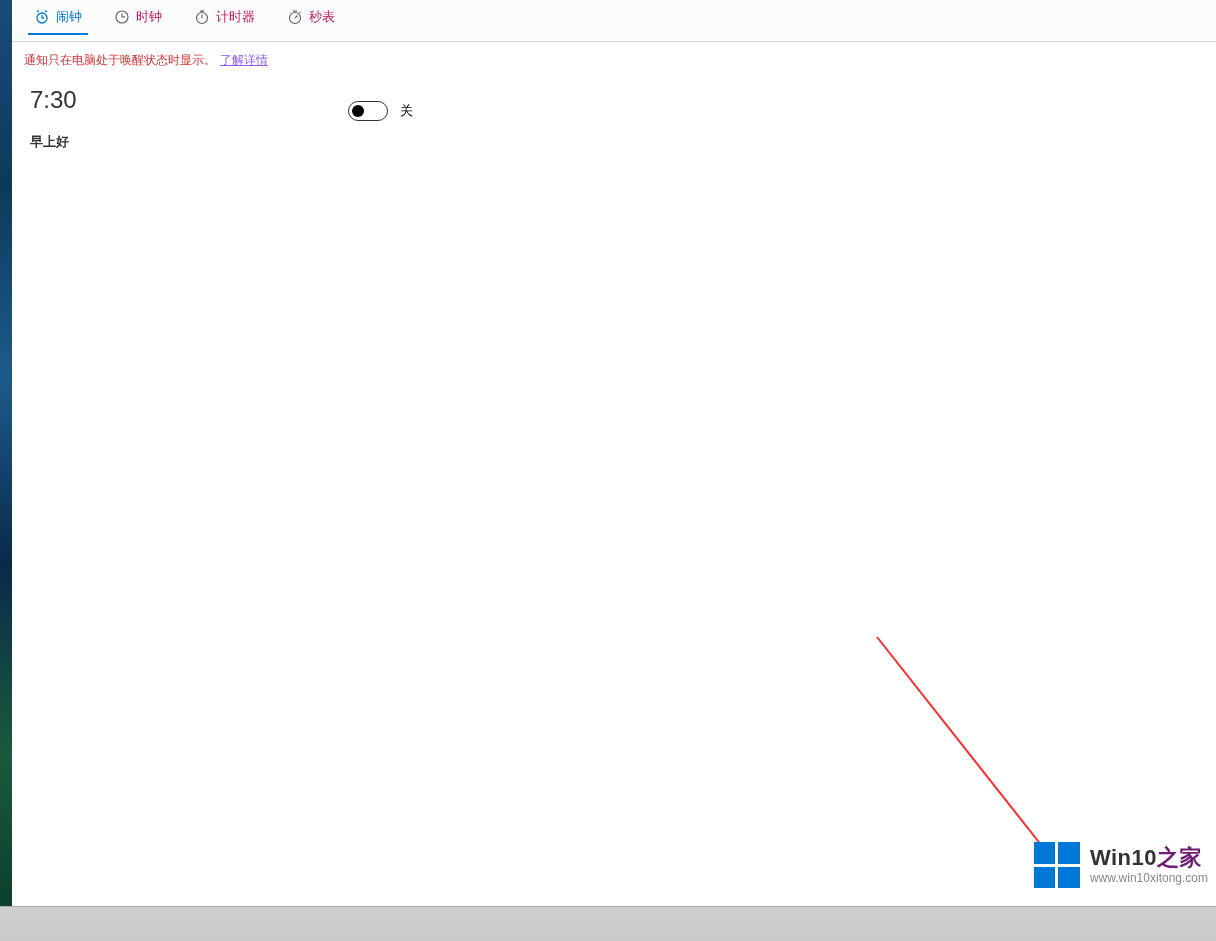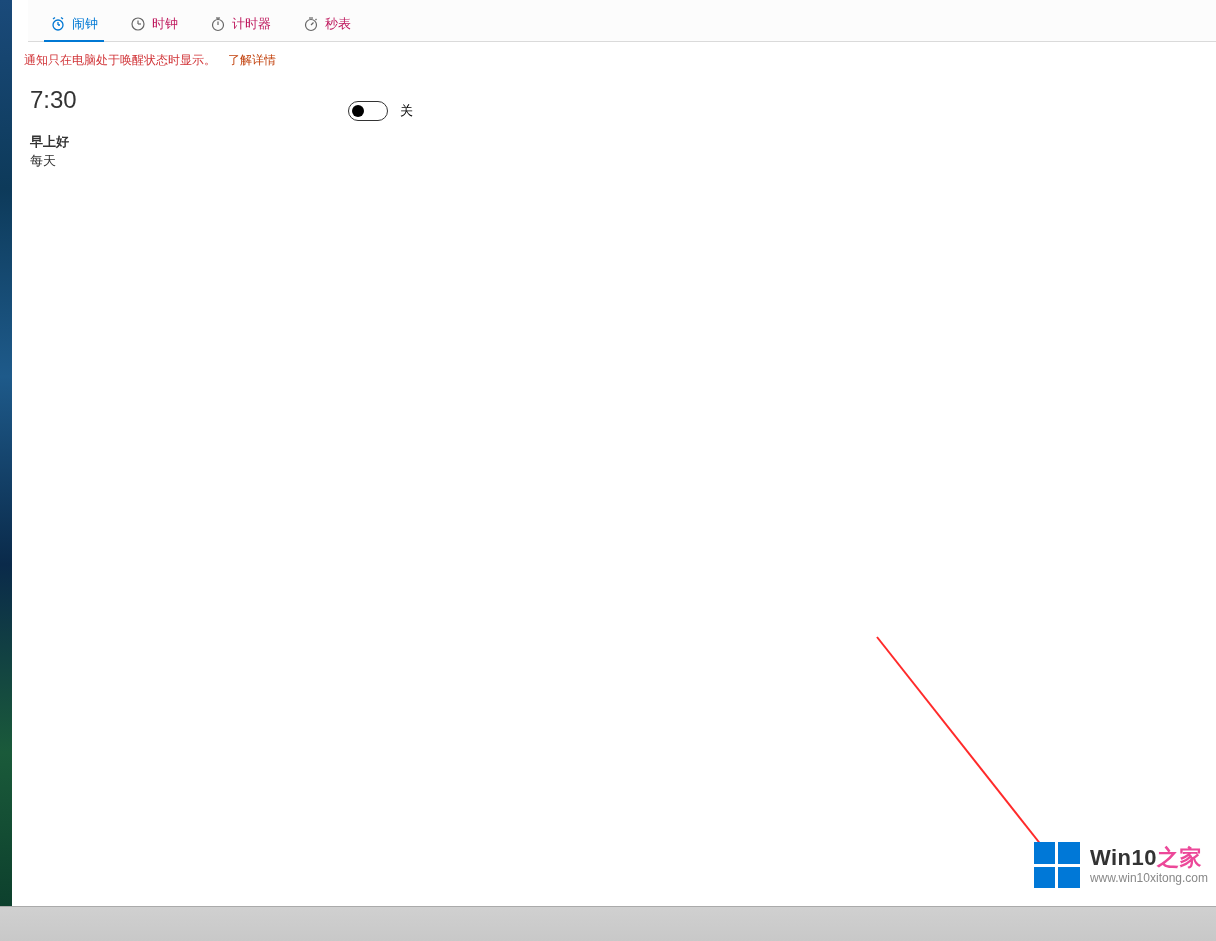--- a/index.html
+++ b/index.html
@@ -50,26 +50,25 @@
       height: 32px;
       display: flex;
       align-items: center;
       justify-content: center;
       font-size: 10px;
       color: #000;
     }
     .tabbar {
       height: 42px;
       display: flex;
-      align-items: flex-end;
+      align-items: flex-start;
       padding-left: 8px;
       gap: 4px;
       background: #fcfcfc;
       border-bottom: 1px solid #dadada;
-      margin-left: 16px;
     }
     .tab {
       display: flex;
       align-items: center;
       gap: 6px;
       padding: 8px 14px;
       font-size: 13px;
       color: #be185d;
       cursor: pointer;
       position: relative;
@@ -88,21 +87,21 @@
     }
     .tab-icon { width: 16px; height: 16px; display: inline-flex; align-items: center; justify-content: center; }
     .notice-bar {
       padding: 10px 12px 8px 12px;
       font-size: 12px;
       display: flex;
       align-items: center;
       gap: 4px;
     }
     .notice-text { color: #d13438; }
-    .notice-link { color: #c2410c; cursor: pointer; margin-left: 8px; }
+    .notice-link { color: #8b5cf6; text-decoration: underline; cursor: pointer; }
     .content {
       flex: 1;
       padding: 4px 18px;
       background: #fff;
       position: relative;
     }
     .alarm-item {
       display: flex;
       align-items: flex-start;
       gap: 18px;
@@ -166,21 +165,21 @@
     .wm-logo {
       width: 46px; height: 46px;
       display: grid;
       grid-template-columns: 1fr 1fr;
       grid-template-rows: 1fr 1fr;
       gap: 3px;
     }
     .wm-logo div { background: #0078d7; }
     .wm-text { line-height: 1.2; }
     .wm-title { font-size: 22px; font-weight: 600; color: #333; letter-spacing: 0.5px;}
-    .wm-title .accent { color: #ec4899; }
+    .wm-title .accent { color: #701a75; }
     .wm-url { font-size: 12px; color: #888; }
     .taskbar {
       position: absolute;
       left: 0; right: 0; bottom: 0;
       height: 35px;
       background: linear-gradient(180deg, #d0d0d0 0%, #c8c8c8 100%);
       border-top: 1px solid #aaa;
     }
   </style>
 </head>
@@ -241,21 +240,20 @@
   <div class="notice-bar">
     <span class="notice-text">通知只在电脑处于唤醒状态时显示。</span>
     <span class="notice-link">了解详情</span>
   </div>
 
   <div class="content">
     <div class="alarm-item">
       <div class="alarm-info">
         <div class="alarm-time">7:30</div>
         <div class="alarm-name">早上好</div>
-        <div class="alarm-repeat">每天</div>
       </div>
       <div class="alarm-toggle-wrap">
         <div class="toggle">
           <div class="toggle-knob"></div>
         </div>
         <span class="toggle-label">关</span>
       </div>
     </div>
 
     <svg class="annotation-line" style="left:0;top:0;width:100%;height:100%;" preserveAspectRatio="none">

